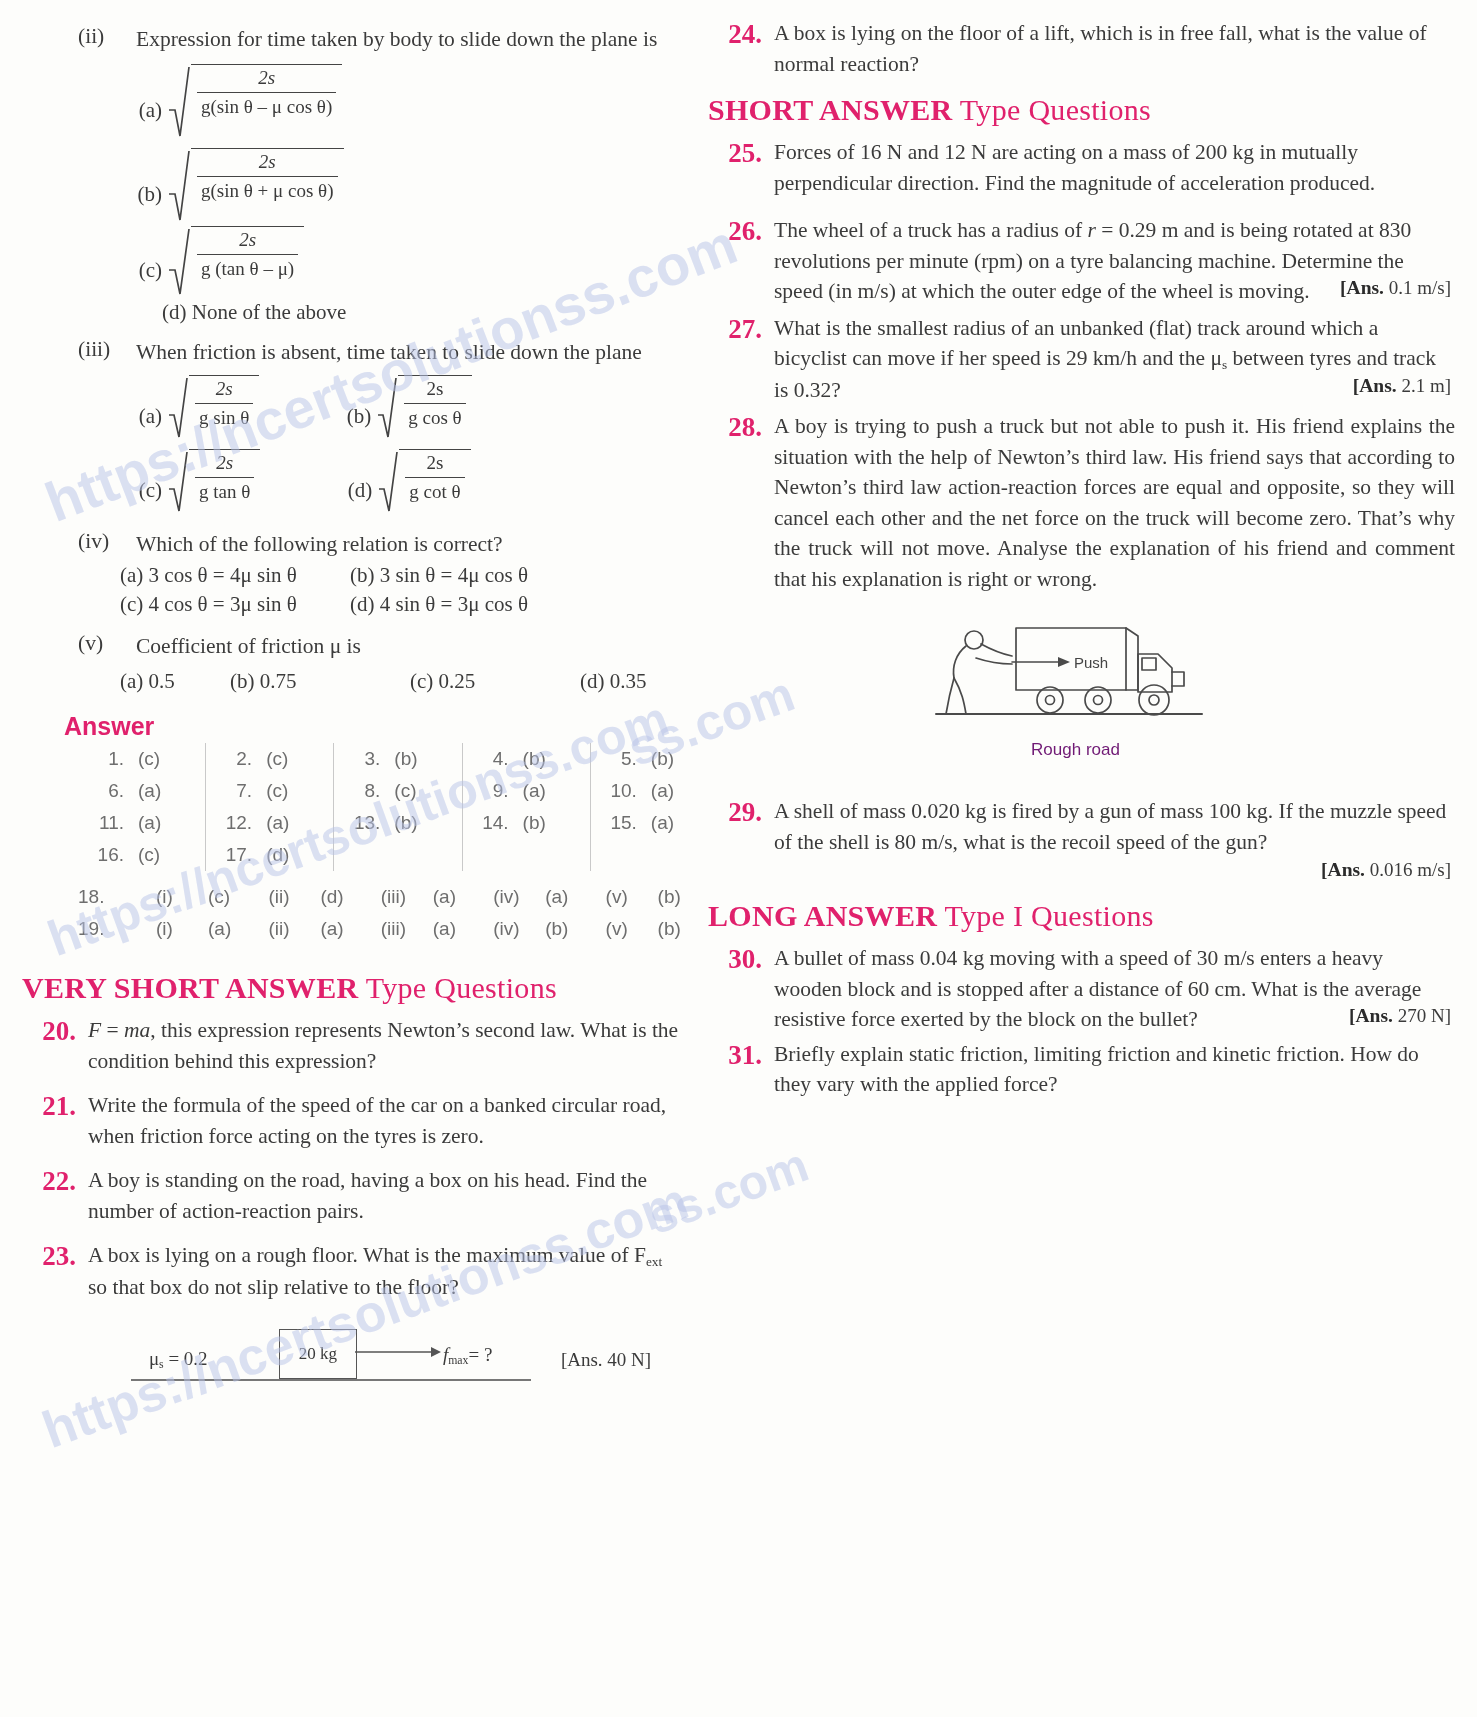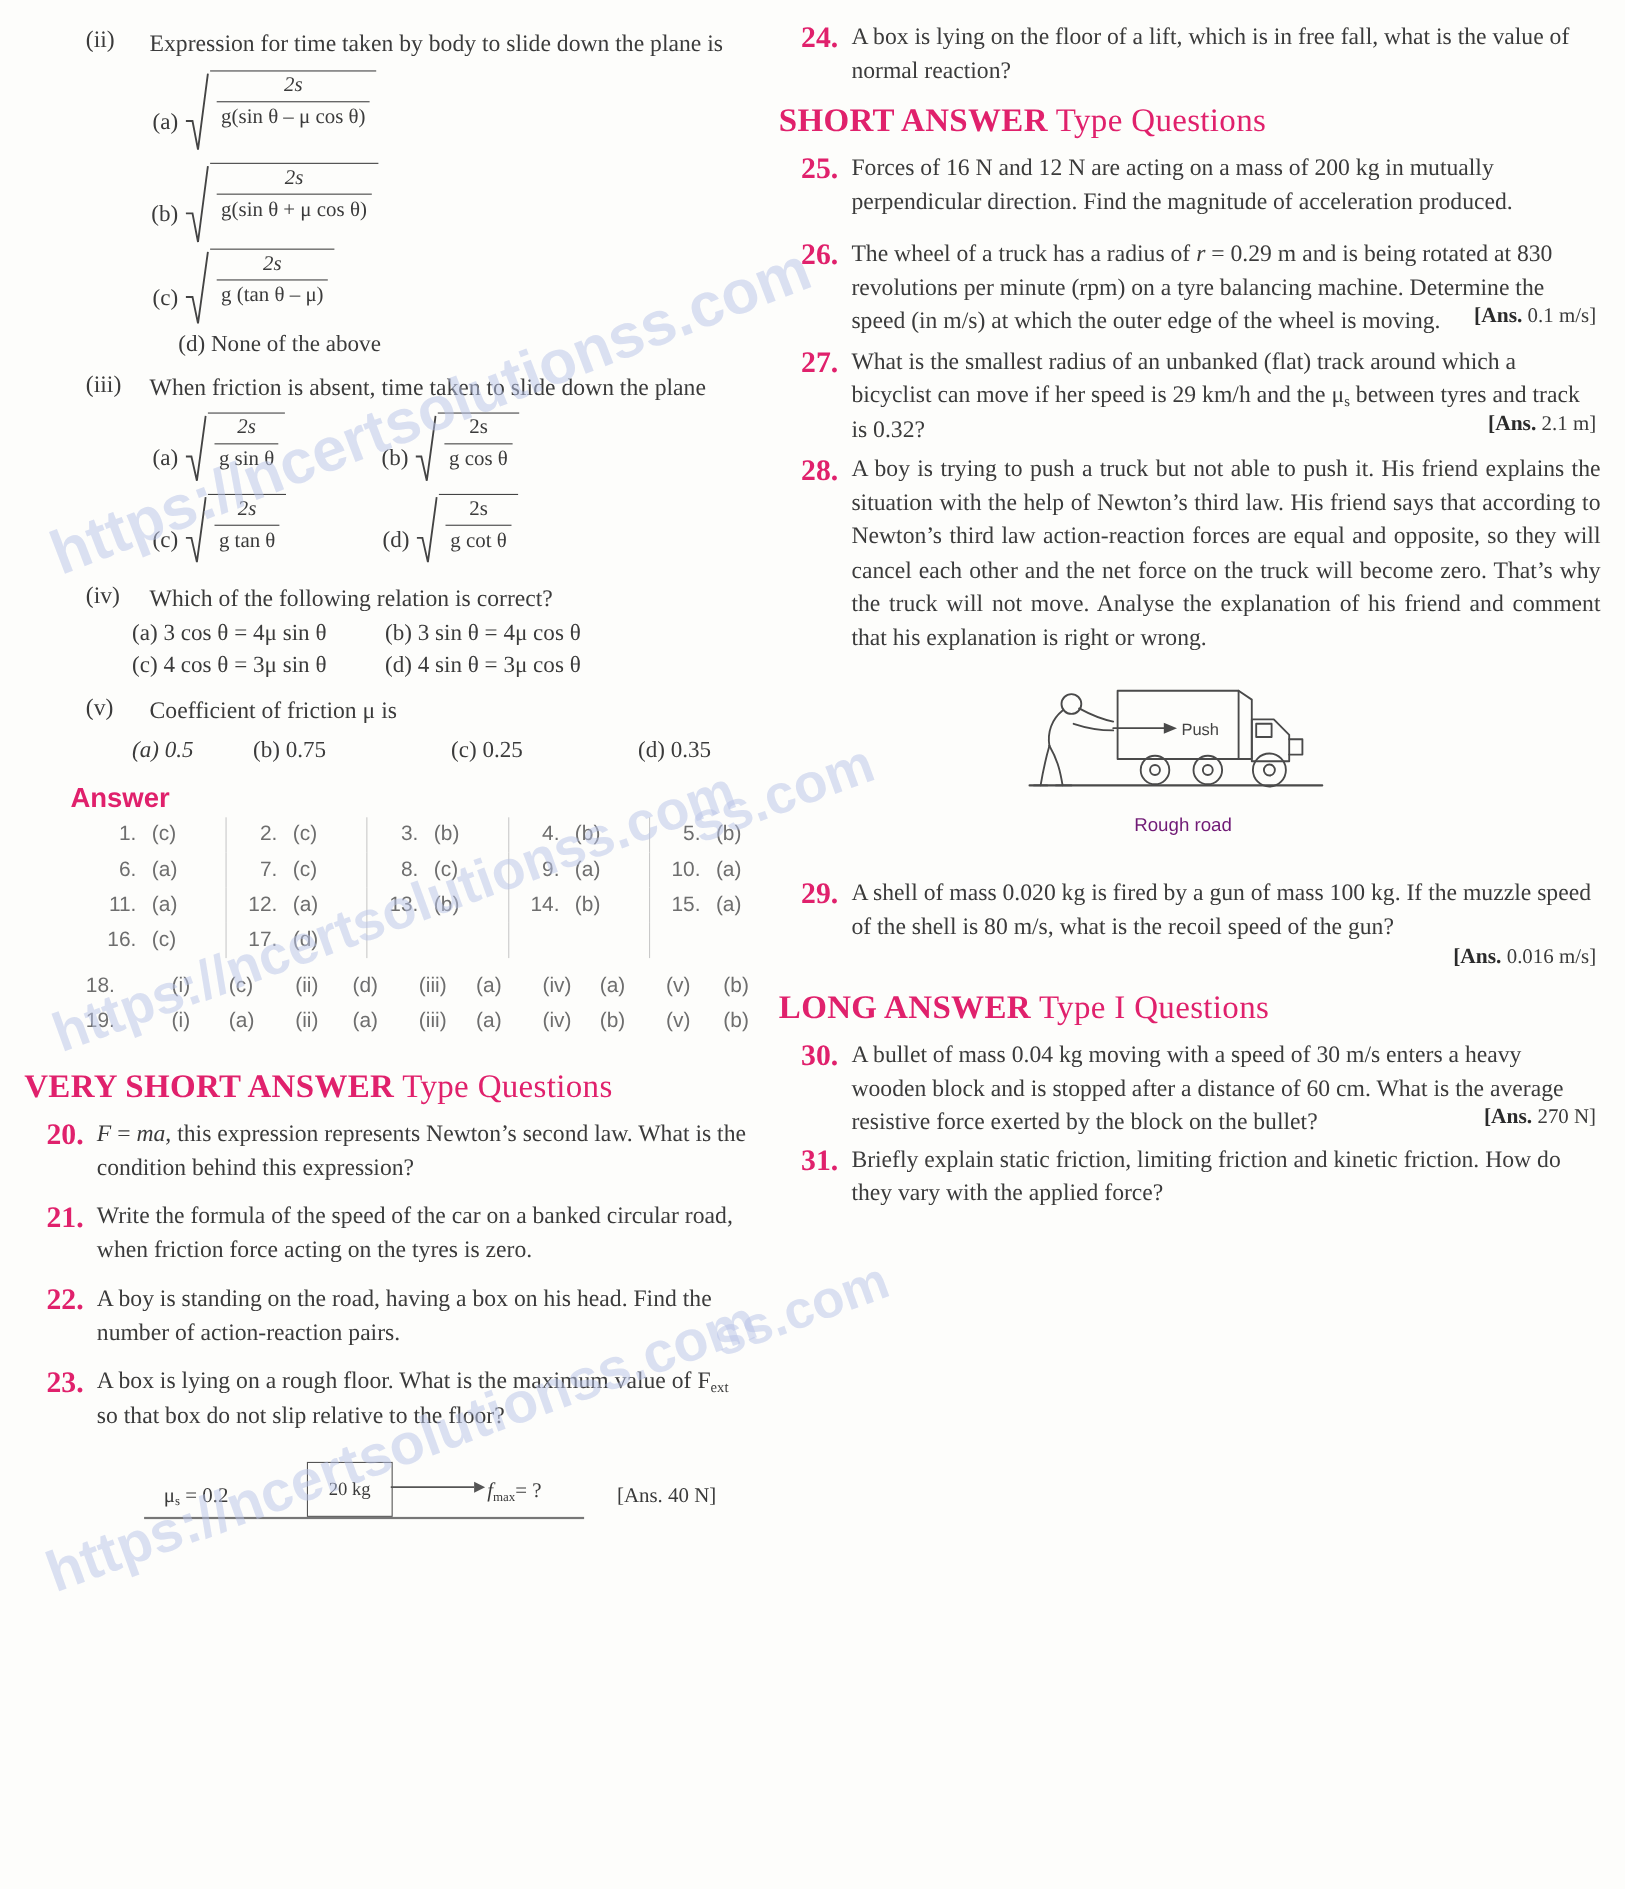--- a/index.html
+++ b/index.html
@@ -236,21 +236,21 @@
     <div class="inlineopts">
       <span style="width:230px;">(c) 4 cos θ = 3μ sin θ</span>
       <span>(d) 4 sin θ = 3μ cos θ</span>
     </div>
 
     <div class="rom" style="margin-top:14px;">
       <div class="romlab">(v)</div>
       <div class="romtxt">Coefficient of friction μ is</div>
     </div>
     <div class="inlineopts" style="margin-top:8px;">
-      <span style="width:110px;font-style:italic;">(a) 0.5</span>
+      <span style="width:110px;">(a) 0.5</span>
       <span style="width:180px;">(b) 0.75</span>
       <span style="width:170px;">(c) 0.25</span>
       <span>(d) 0.35</span>
     </div>
 
     <div class="answer-label" style="margin-top:18px;">Answer</div>
 
     <table class="anstab">
       <tbody>
           <tr>

